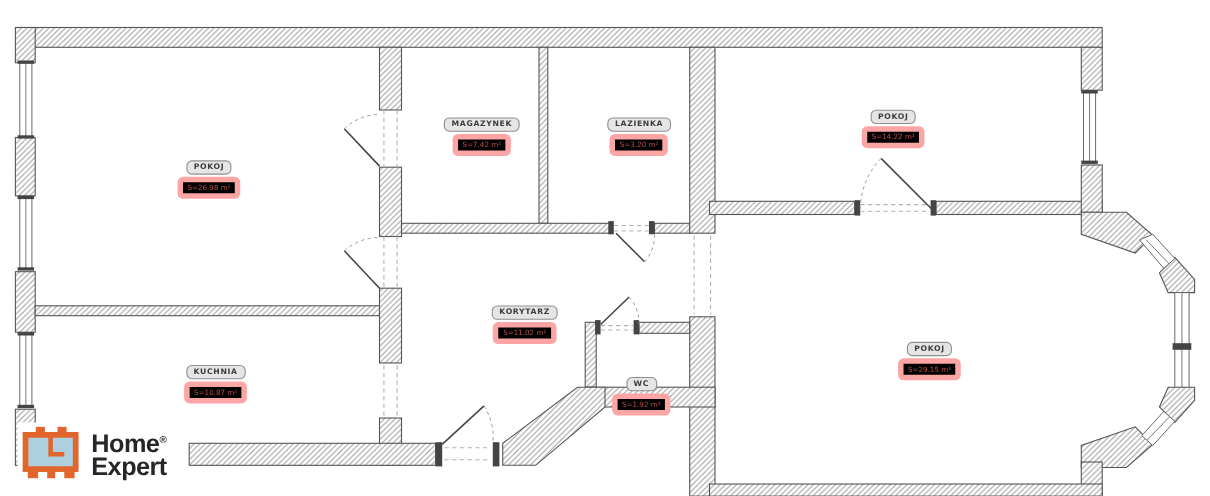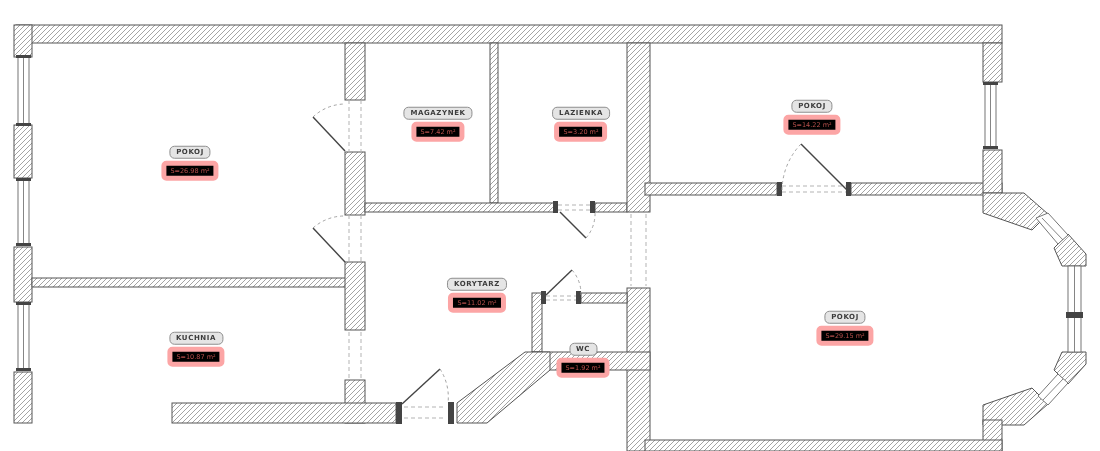--- a/index.html
+++ b/index.html
@@ -186,14 +186,30 @@
   </div>
   <div class="room-label" style="left:196px;top:349px;">
     <span class="nbox">KUCHNIA</span>
     <span class="abox">S=10.87 m²</span>
   </div>
   <div class="room-label" style="left:845px;top:328px;">
     <span class="nbox">POKOJ</span>
     <span class="abox">S=29.15 m²</span>
   </div>
 
+  <div class="logo">
+    <svg width="56" height="56" viewBox="0 0 54 54">
+      <rect x="5" y="9" width="44" height="30" fill="#aecfdf" stroke="#e2662c" stroke-width="5"></rect>
+      <rect x="14" y="2" width="8" height="7" fill="#e2662c"></rect>
+      <rect x="33" y="2" width="8" height="7" fill="#e2662c"></rect>
+      <rect x="25" y="9" width="4" height="19" fill="#e2662c"></rect>
+      <rect x="29" y="24" width="10" height="4" fill="#e2662c"></rect>
+      <rect x="7" y="39" width="9" height="8" fill="#e2662c"></rect>
+      <rect x="24" y="39" width="7" height="8" fill="#e2662c"></rect>
+      <rect x="39" y="39" width="9" height="8" fill="#e2662c"></rect>
+    </svg>
+    <div class="logo-text">
+      <div><span>Home</span><sup>®</sup></div>
+      <div>Expert</div>
+    </div>
+  </div>
 
 </div>
 
 </body></html>

